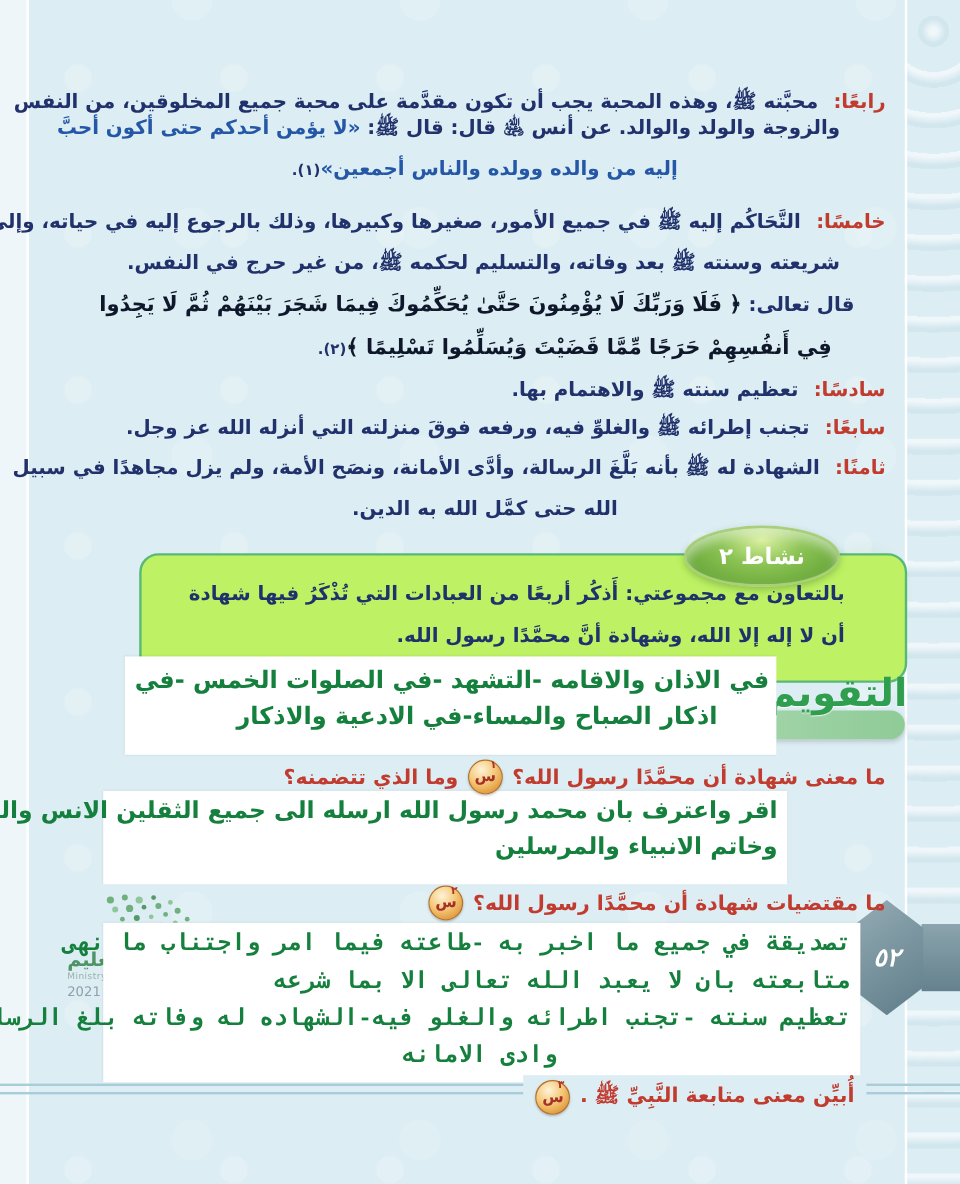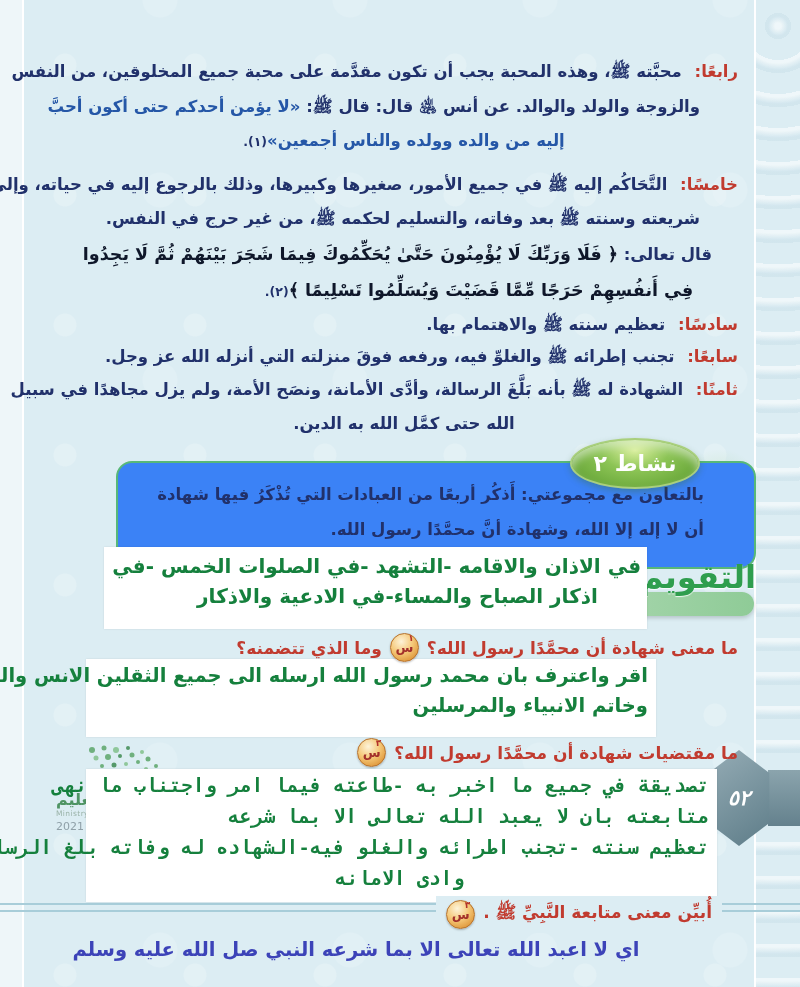--- a/index.html
+++ b/index.html
@@ -23,25 +23,25 @@
   .indent{padding-right:38px;}
   .center{text-align:center;}
   .hadith{color:#2557a7;}
   .verse{color:#0f172a;font-size:17.5px;font-weight:700;}
   .fn{font-size:12.5px;color:#21316b;}
   .shift-left{padding-left:150px;}
   
   .activity-badge{position:absolute;top:438px;right:100px;width:126px;height:47px;border-radius:50%;
     background:radial-gradient(ellipse at 50% 22%, #d9ef9d 0%, #8cc455 38%, #58992c 100%);
     border:2px solid #a9cf7d;display:flex;align-items:center;justify-content:center;color:#fff;
-    font-size:22px;font-weight:700;z-index:5;
+    font-size:19px;font-weight:700;z-index:5;
     box-shadow:0 3px 6px rgba(60,110,40,.35), inset 0 6px 9px rgba(255,255,255,.5);}
   .activity-orn{position:absolute;top:446px;right:40px;width:80px;height:90px;border-radius:50%;
     background:radial-gradient(circle, rgba(140,196,120,.30), transparent 70%);z-index:1;}
-  .activity-box{position:absolute;top:461px;left:116px;right:44px;height:104px;background:#3b82f6;
+  .activity-box{position:absolute;top:461px;left:116px;right:44px;height:104px;background:#bef264;
     border:2px solid #58b878;border-radius:16px;z-index:2;padding-left:28px;}
   .activity-box .inner{position:absolute;inset:0;padding:14px 50px 0 20px;direction:rtl;color:#21316b;
     font-size:16.5px;font-weight:600;line-height:35px;white-space:nowrap;}
   
   .answer-box{position:absolute;background:#fff;direction:rtl;color:#15803d;font-weight:700;
     font-size:19.5px;line-height:30px;text-align:right;box-shadow:0 0 2px rgba(0,0,0,.10);white-space:nowrap;}
   .act-answer{top:547px;left:104px;width:537px;height:78px;z-index:4;font-size:20px;padding:4px 6px 0 0;}
   .act-answer .l2{text-align:center;padding-left:50px;}
   .a1{top:659px;left:86px;width:558px;height:72px;padding:2px 8px 4px 4px;}
   .a2{top:769px;left:86px;width:619px;height:126px;padding:3px 8px 4px 4px;line-height:31px;z-index:3;font-family:Liberation Mono, monospace;}
@@ -83,21 +83,21 @@
     display:flex;align-items:center;justify-content:center;color:#fff;font-size:21px;font-weight:700;}
 </style>
 </head>
 <body>
 
 <div class="page">
   <div class="pattern"></div>
   <div class="left-strip"></div>
   <div class="deco-strip"></div>
 
-  <div class="line" style="top:59px">
+  <div class="line" style="top:72px">
     <span class="label">رابعًا:</span>
     <span class="boldnavy">محبَّته ﷺ،</span>
     <span>وهذه المحبة يجب أن تكون مقدَّمة على محبة جميع المخلوقين، من النفس</span>
   </div>
   <div class="line indent" style="top:94px">
     <span>والزوجة والولد والوالد. عن أنس ﵁ قال: قال ﷺ:</span>
     <span class="hadith">«لا يؤمن أحدكم حتى أكون أحبَّ</span>
   </div>
   <div class="line center" style="top:128px">
     <span class="hadith">إليه من والده وولده والناس أجمعين»</span><span class="fn">(١).</span>
@@ -223,14 +223,13 @@
   </div>
 
   <div class="q3-sep"></div>
   <div class="q-row q3">
     <span>أُبيِّن معنى متابعة النَّبِيِّ ﷺ .</span>
     <span class="q-icon">
       <span>س</span>
       <span class="q-num">٣</span>
     </span>
   </div>
-  <div class="a3">اي لا اعبد الله تعالى الا بما شرعه النبي صل الله عليه وسلم</div>
 </div>
 
 </body></html>

